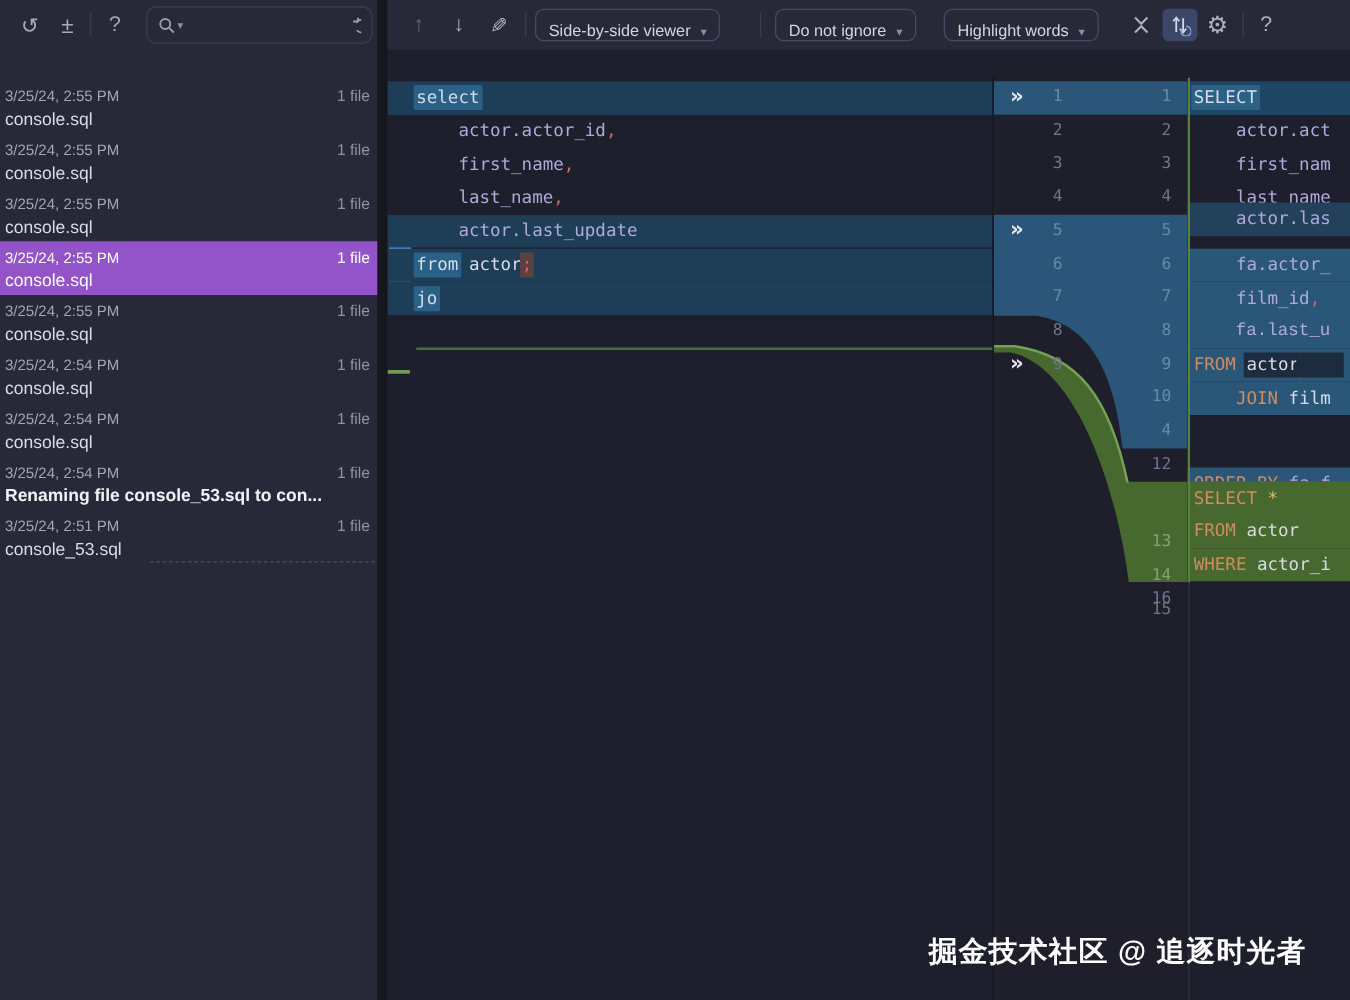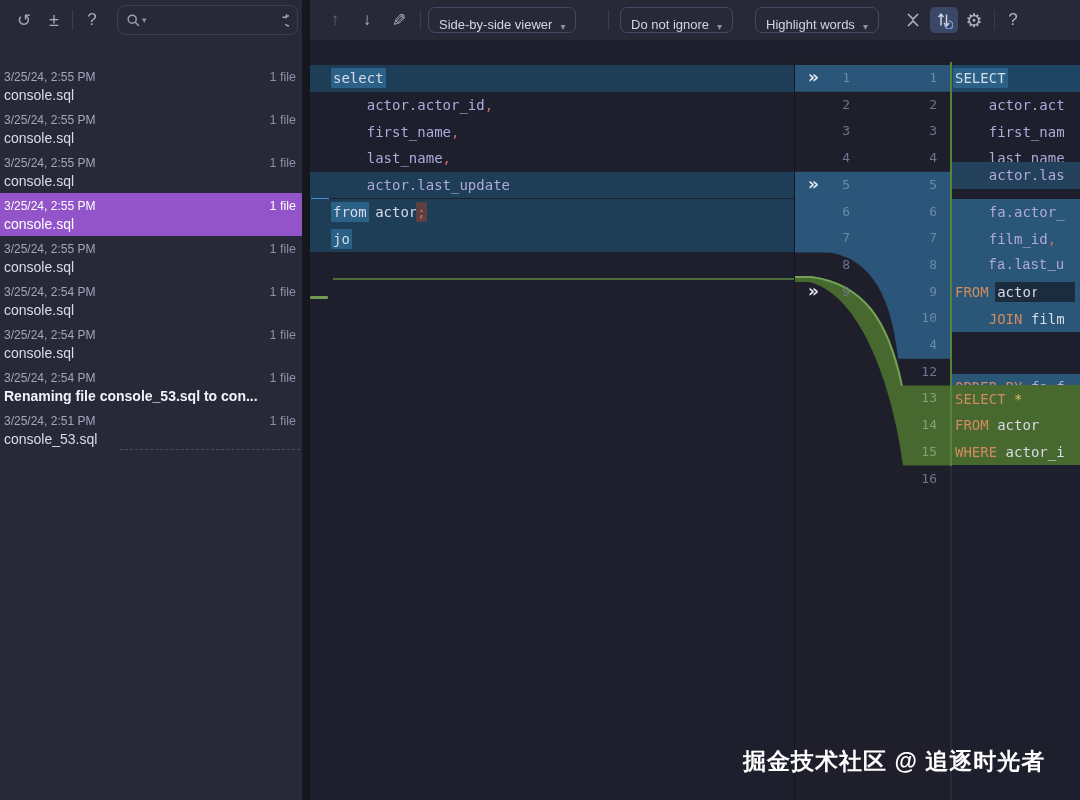--- a/index.html
+++ b/index.html
@@ -84,21 +84,21 @@
 
   .marker-check { position:absolute; left:2px; top:0px; color:#61b26b; font-size:15px; font-weight:bold;
                   font-family:"DejaVu Sans", sans-serif; }
   .marker-check-bar { position:absolute; left:1px; top:21px; width:17px; height:3px; background:#4e86d9; border-radius:1px; }
   .marker-blue { position:absolute; left:1px; top:126px; width:18px; height:56px; background:#4b8fd6; border-radius:3px; }
   .marker-green { position:absolute; left:0px; top:234px; width:18px; height:3px; background:#6f9a52; border-radius:1px; }
   .insert-line { position:absolute; left:23px; top:215.5px; width:462px; height:2px; background:#4e6b3a; }
 
   .gut-num { position:absolute; height:26.7px; line-height:26.7px; font-size:13px; text-align:right; color:#6e7590; }
   .gut-num.dim { color:rgba(205,215,235,0.4); }
-  .gut-num.gdim { color:rgba(216,226,200,0.45); }
+  .gut-num.gdim { color:rgba(216,226,200,0.45);margin-top:36px; }
   .gut-chev { position:absolute; left:13px; height:26.7px; line-height:25px; font-size:17px; font-weight:bold;
               color:#e6e9f2; letter-spacing:-2px; cursor:pointer; font-family:"DejaVu Sans", sans-serif; }
 
   .watermark { position:absolute; left:743px; top:746px; width:330px; font-size:23px; font-weight:bold;
                color:#ffffff; white-space:nowrap; letter-spacing:1px; }
 
   svg.icon { display:block; }
 </style>
 </head>
 <body>

